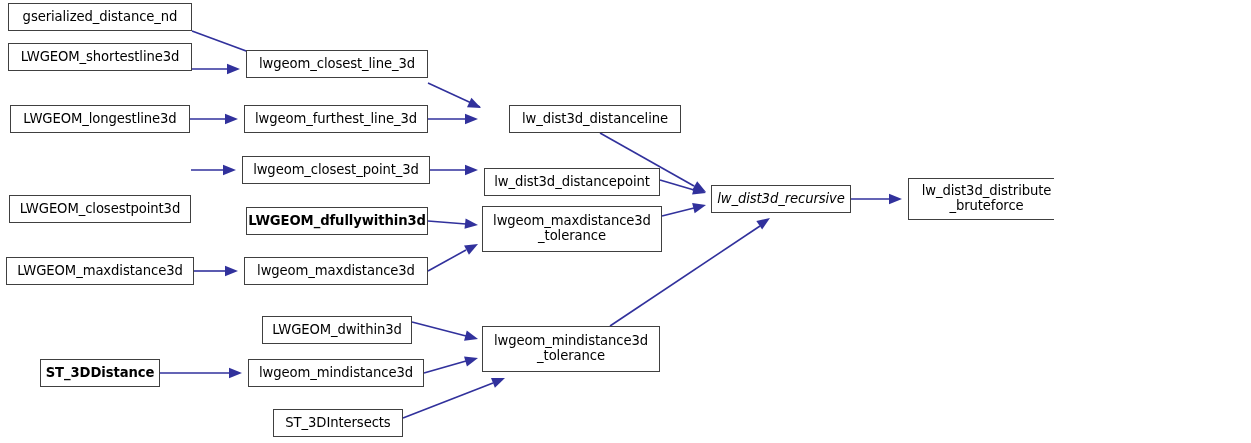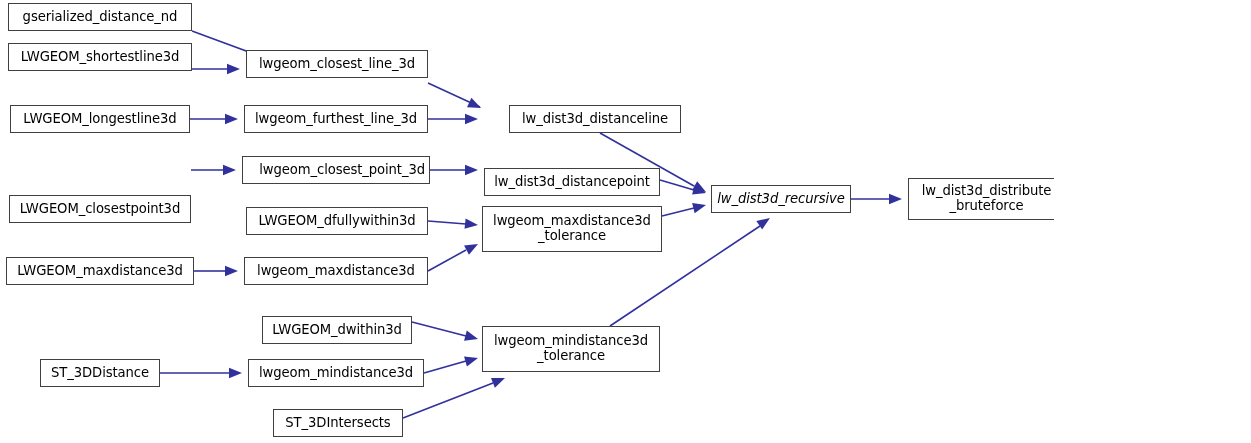--- a/index.html
+++ b/index.html
@@ -135,25 +135,25 @@
         <path d="M 1065 199 L 1092 199" stroke="#31319c" stroke-width="1.6" fill="none"></path>
         <polygon points="0,0 -13,-5.2 -13,5.2" fill="#31319c" transform="translate(1104,199) rotate(0)"></polygon>
       </g>
     </svg>
   <div id="node-layer">
       <div class="node" style="left: 8px; top: 3px; width: 184px; height: 28px;"><span class="node-label">gserialized_distance_nd</span></div>
       <div class="node" style="left: 8px; top: 43px; width: 184px; height: 28px;"><span class="node-label">LWGEOM_shortestline3d</span></div>
       <div class="node" style="left: 10px; top: 105px; width: 180px; height: 28px;"><span class="node-label">LWGEOM_longestline3d</span></div>
       <div class="node" style="left: 9px; top: 156px; width: 182px; height: 28px; margin-top: 39px;"><span class="node-label">LWGEOM_closestpoint3d</span></div>
       <div class="node" style="left: 6px; top: 257px; width: 188px; height: 28px;"><span class="node-label">LWGEOM_maxdistance3d</span></div>
-      <div class="node" style="left: 40px; top: 359px; width: 120px; height: 28px;"><span class="node-label">ST_3DDistance</span></div>
+      <div class="node" style="left: 40px; top: 359px; width: 120px; height: 28px; font-weight: bold;"><span class="node-label">ST_3DDistance</span></div>
       <div class="node" style="left: 246px; top: 50px; width: 182px; height: 28px;"><span class="node-label">lwgeom_closest_line_3d</span></div>
       <div class="node" style="left: 244px; top: 105px; width: 184px; height: 28px;"><span class="node-label">lwgeom_furthest_line_3d</span></div>
-      <div class="node" style="left: 242px; top: 156px; width: 188px; height: 28px; justify-content: flex-end;"><span class="node-label">lwgeom_closest_point_3d</span></div>
-      <div class="node" style="left: 246px; top: 207px; width: 182px; height: 28px;"><span class="node-label">LWGEOM_dfullywithin3d</span></div>
+      <div class="node" style="left: 242px; top: 156px; width: 188px; height: 28px;"><span class="node-label">lwgeom_closest_point_3d</span></div>
+      <div class="node" style="left: 246px; top: 207px; width: 182px; height: 28px; font-weight: bold;"><span class="node-label">LWGEOM_dfullywithin3d</span></div>
       <div class="node" style="left: 244px; top: 257px; width: 184px; height: 28px;"><span class="node-label">lwgeom_maxdistance3d</span></div>
       <div class="node" style="left: 262px; top: 316px; width: 150px; height: 28px;"><span class="node-label">LWGEOM_dwithin3d</span></div>
       <div class="node" style="left: 248px; top: 359px; width: 176px; height: 28px;"><span class="node-label">lwgeom_mindistance3d</span></div>
       <div class="node" style="left: 273px; top: 409px; width: 130px; height: 28px;"><span class="node-label">ST_3DIntersects</span></div>
       <div class="node" style="left: 484px; top: 105px; width: 172px; height: 28px; margin-left: 25px;"><span class="node-label">lw_dist3d_distanceline</span></div>
       <div class="node" style="left: 484px; top: 168px; width: 176px; height: 28px;"><span class="node-label">lw_dist3d_distancepoint</span></div>
       <div class="node" style="left: 482px; top: 206px; width: 180px; height: 46px;"><span class="node-label">lwgeom_maxdistance3d
 _tolerance</span></div>
       <div class="node" style="left: 482px; top: 326px; width: 178px; height: 46px;"><span class="node-label">lwgeom_mindistance3d
 _tolerance</span></div>

